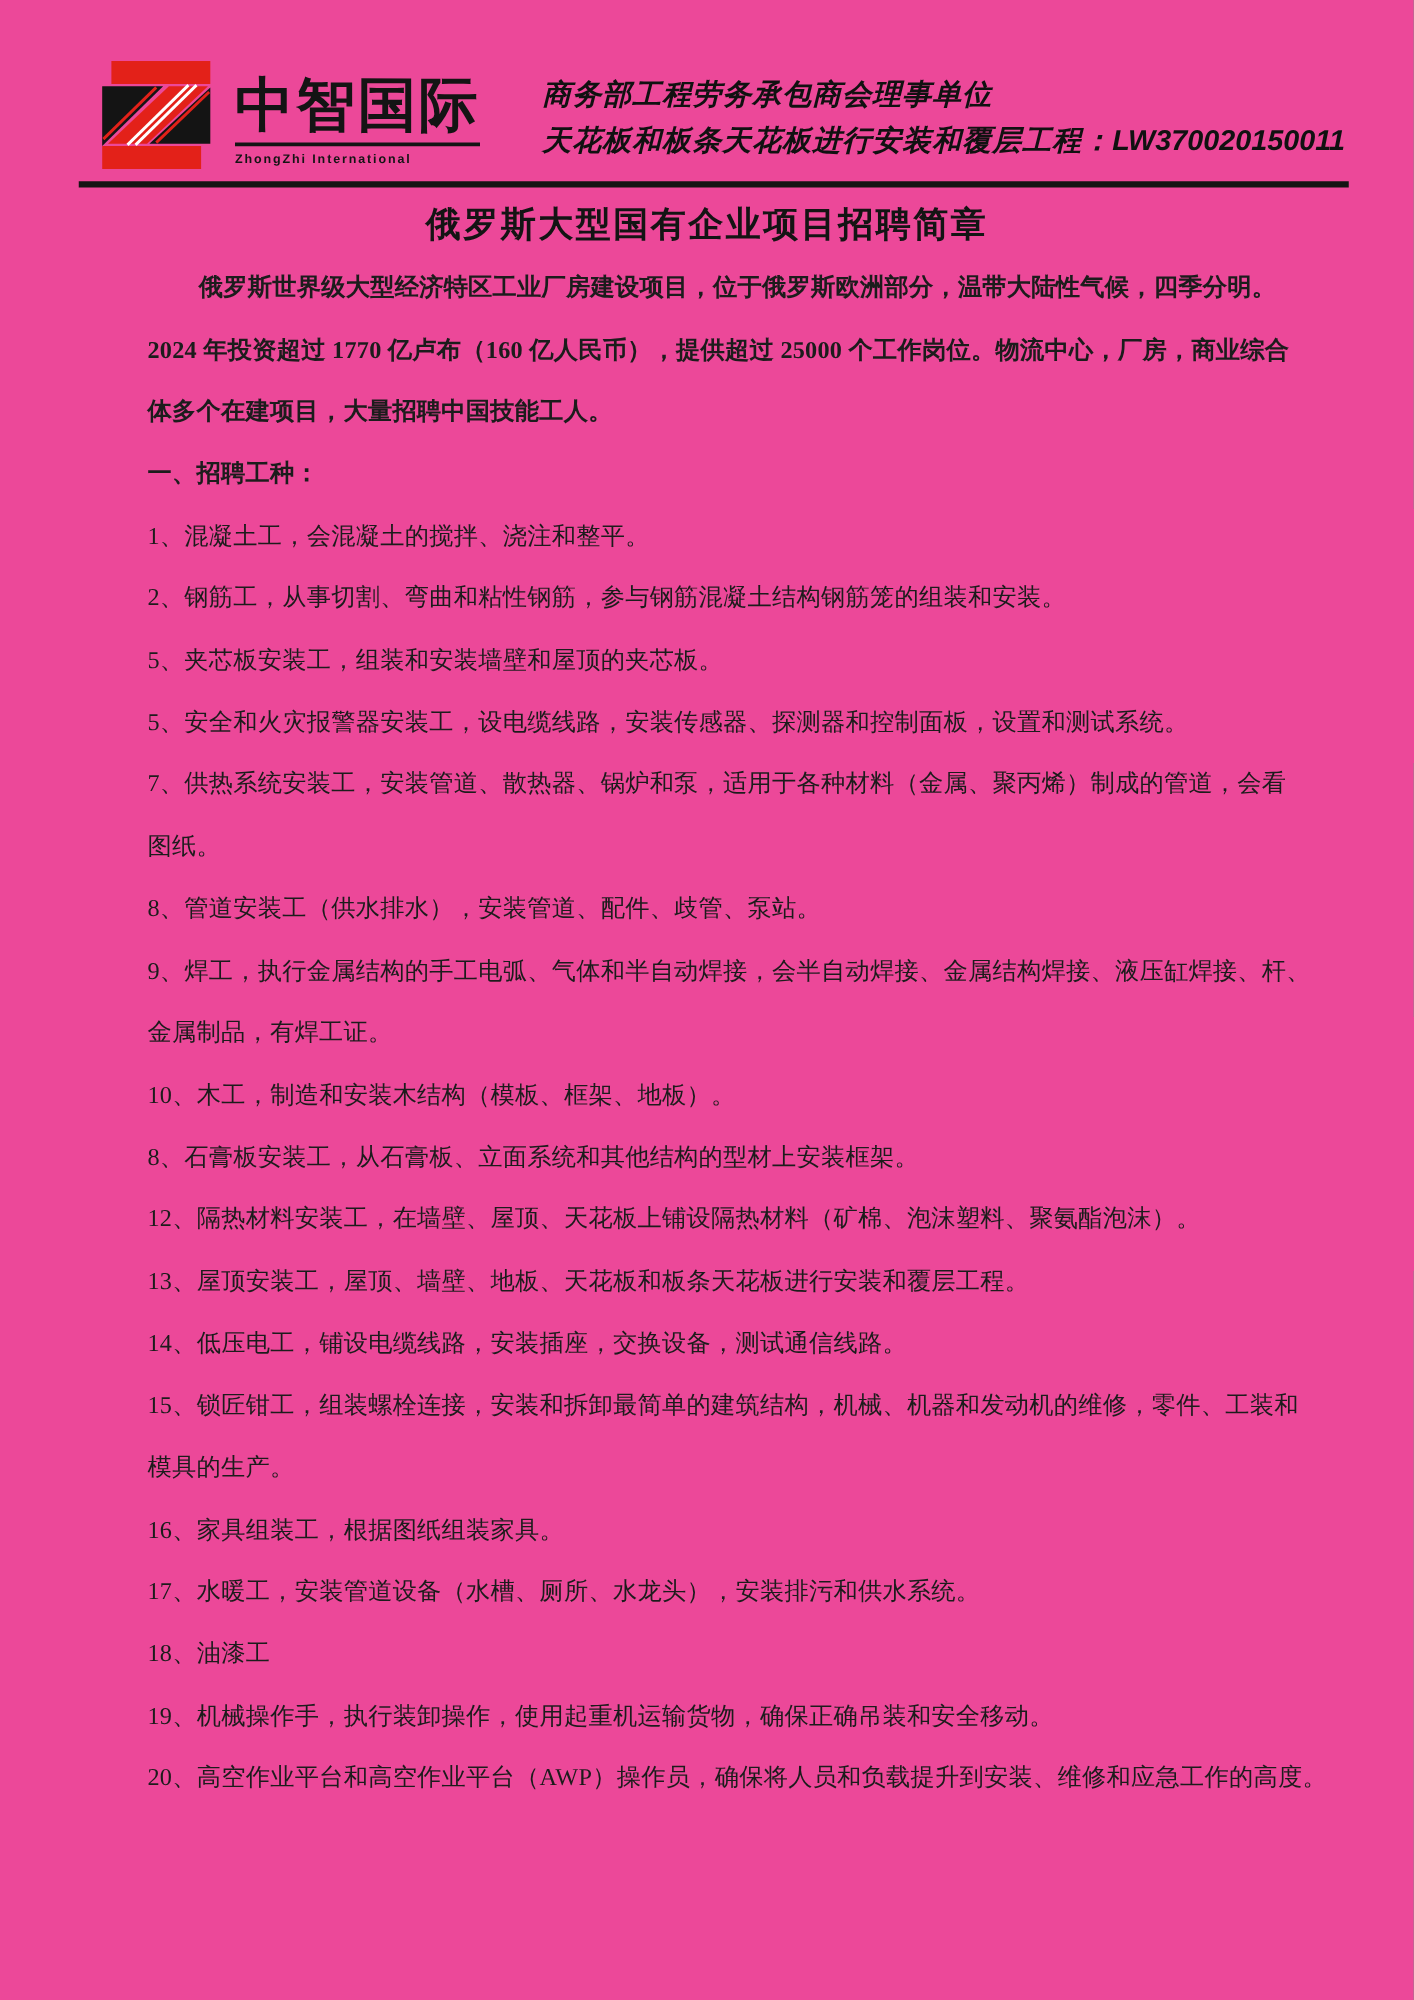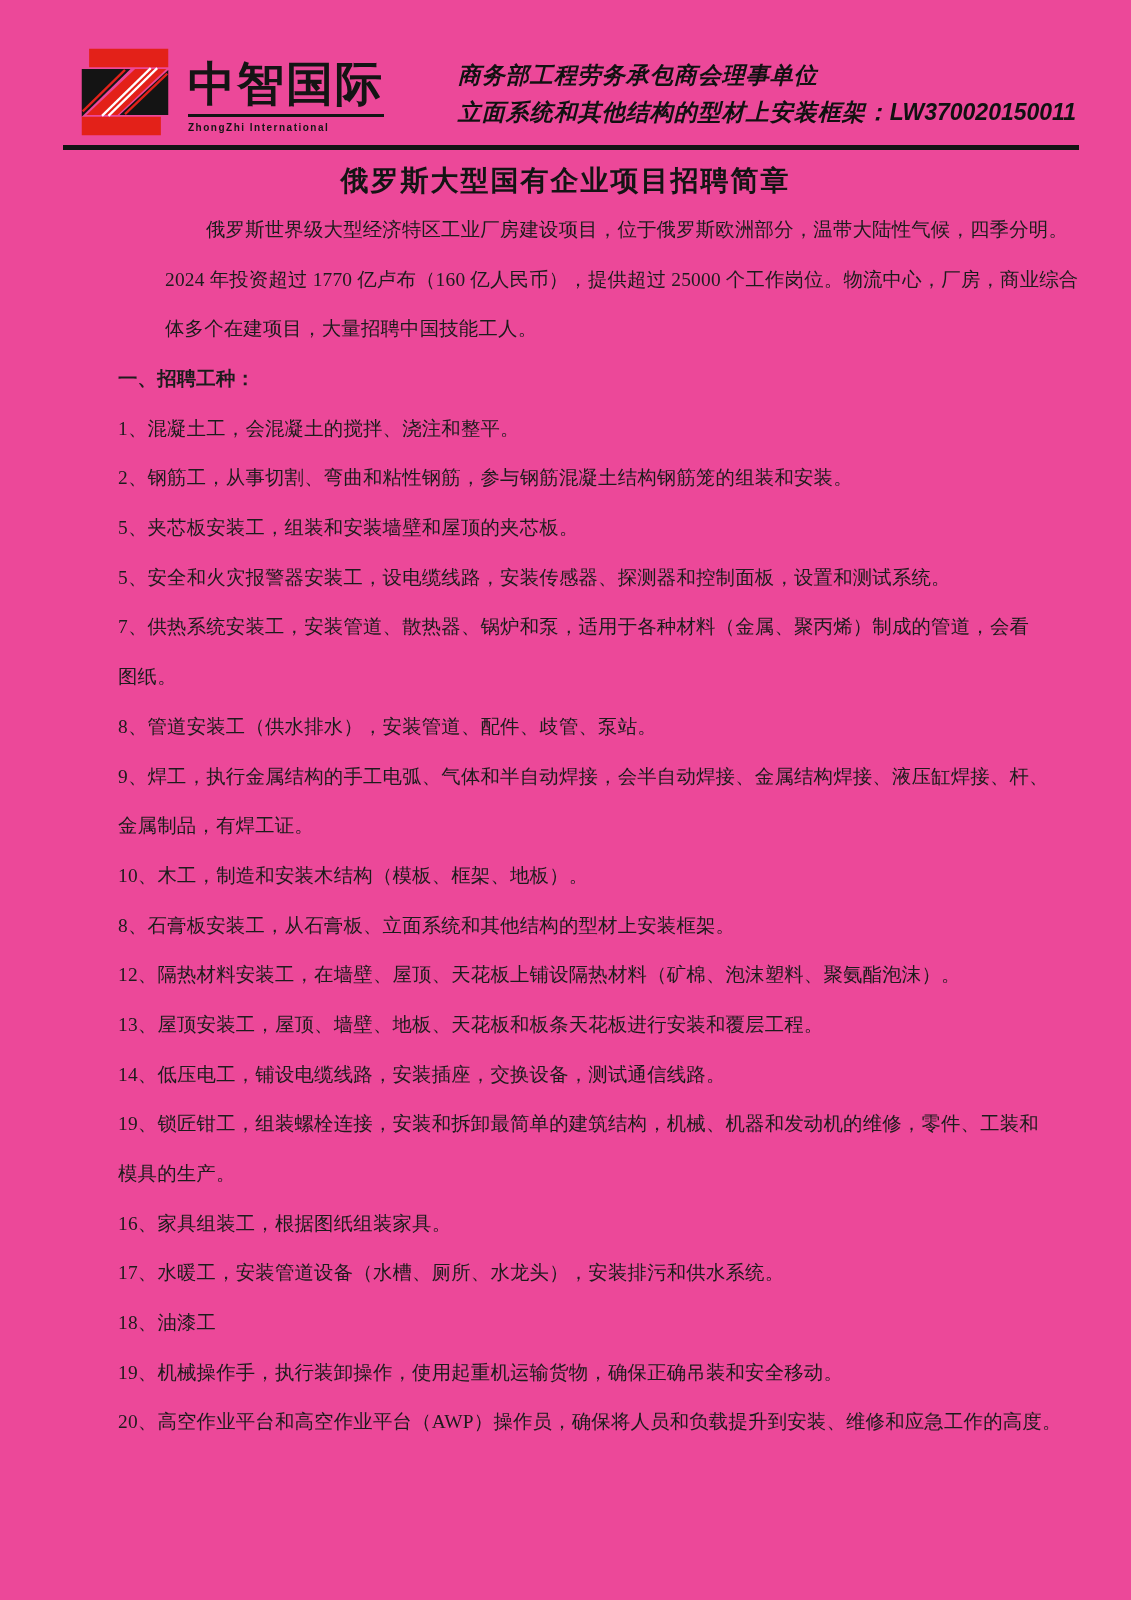--- a/index.html
+++ b/index.html
@@ -78,21 +78,21 @@
     font-size: 19.4px;
     color: #1c1c1c;
   }
   .line {
     height: 49.7px;
     display: flex;
     align-items: center;
     white-space: nowrap;
     letter-spacing: 0.2px;
   }
-  .line.intro   { font-weight: 400; margin-left: 47px; }
+  .line.intro   { font-weight: 700; }
   .line.heading { font-weight: 700; }
   .line.indent  { padding-left: 41px; }
 </style>
 </head>
 <body>
 
 <div class="page">
 
   <header class="letterhead">
     <div class="logo-block">
@@ -111,21 +111,21 @@
         <line x1="78" y1="24" x2="25" y2="76" stroke="#ffffff" stroke-width="2.5"></line>
         <line x1="85" y1="24" x2="32" y2="76" stroke="#ffffff" stroke-width="2.5"></line>
       </svg>
       <div class="logo-text">
         <div class="logo-zh">中智国际</div>
         <div class="logo-en">ZhongZhi International</div>
       </div>
     </div>
     <div class="credentials">
       <div class="cred-line">商务部工程劳务承包商会理事单位</div>
-      <div class="cred-line"><span>立面系统和其他结构的型材上安装框架：</span><span class="license-num">LW370020150011</span></div>
+      <div class="cred-line"><span>天花板和板条天花板进行安装和覆层工程：</span><span class="license-num">LW370020150011</span></div>
     </div>
   </header>
 
   <div class="divider"></div>
 
   <h1 class="doc-title">俄罗斯大型国有企业项目招聘简章</h1>
 
   <main class="doc-body">
 
   <div class="line intro indent">俄罗斯世界级大型经济特区工业厂房建设项目，位于俄罗斯欧洲部分，温带大陆性气候，四季分明。</div>
@@ -139,21 +139,21 @@
       <div class="line item">7、供热系统安装工，安装管道、散热器、锅炉和泵，适用于各种材料（金属、聚丙烯）制成的管道，会看</div>
       <div class="line item">图纸。</div>
       <div class="line item">8、管道安装工（供水排水），安装管道、配件、歧管、泵站。</div>
       <div class="line item">9、焊工，执行金属结构的手工电弧、气体和半自动焊接，会半自动焊接、金属结构焊接、液压缸焊接、杆、</div>
       <div class="line item">金属制品，有焊工证。</div>
       <div class="line item">10、木工，制造和安装木结构（模板、框架、地板）。</div>
       <div class="line item">8、石膏板安装工，从石膏板、立面系统和其他结构的型材上安装框架。</div>
       <div class="line item">12、隔热材料安装工，在墙壁、屋顶、天花板上铺设隔热材料（矿棉、泡沫塑料、聚氨酯泡沫）。</div>
       <div class="line item">13、屋顶安装工，屋顶、墙壁、地板、天花板和板条天花板进行安装和覆层工程。</div>
       <div class="line item">14、低压电工，铺设电缆线路，安装插座，交换设备，测试通信线路。</div>
-      <div class="line item">19、锁匠钳工，组装螺栓连接，安装和拆卸最简单的建筑结构，机械、机器和发动机的维修，零件、工装和</div>
+      <div class="line item">15、锁匠钳工，组装螺栓连接，安装和拆卸最简单的建筑结构，机械、机器和发动机的维修，零件、工装和</div>
       <div class="line item">模具的生产。</div>
       <div class="line item">16、家具组装工，根据图纸组装家具。</div>
       <div class="line item">17、水暖工，安装管道设备（水槽、厕所、水龙头），安装排污和供水系统。</div>
       <div class="line item">18、油漆工</div>
       <div class="line item">19、机械操作手，执行装卸操作，使用起重机运输货物，确保正确吊装和安全移动。</div>
       <div class="line item">20、高空作业平台和高空作业平台（AWP）操作员，确保将人员和负载提升到安装、维修和应急工作的高度。</div>
     </main>
 
 </div>
 

